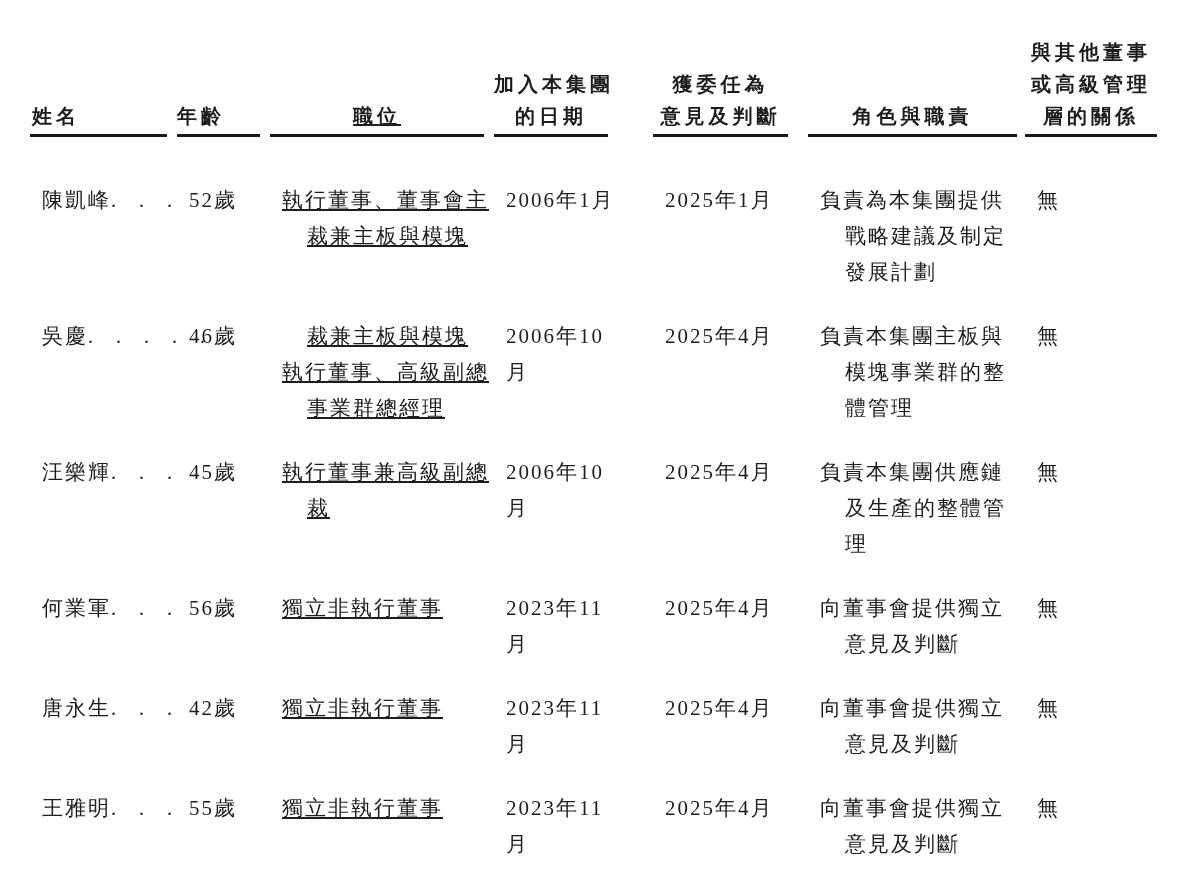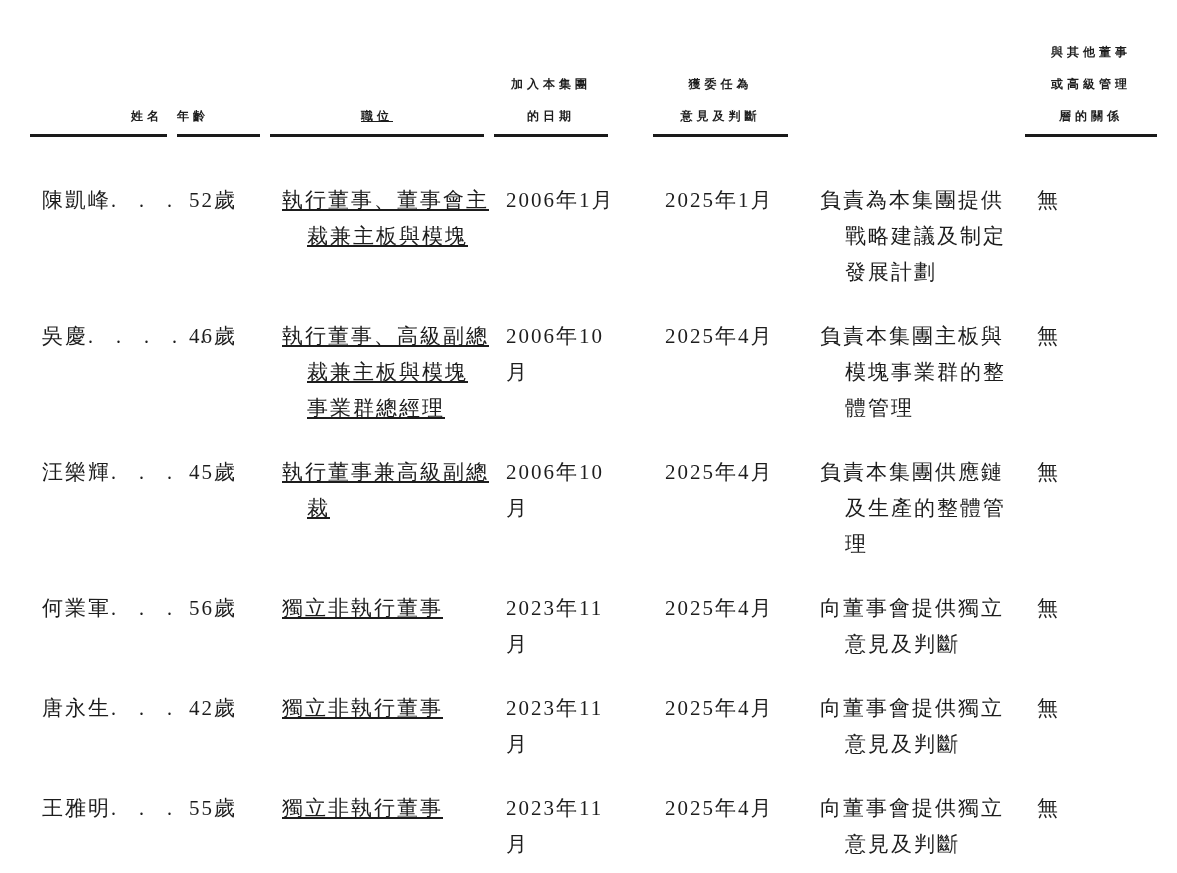--- a/index.html
+++ b/index.html
@@ -22,29 +22,29 @@
   }
   .grid {
     display: grid;
     grid-template-columns: 137px 10px 83px 10px 214px 10px 114px 45px 135px 20px 209px 8px 132px;
   }
   
   .header { align-items: end; }
   .hcell {
     font-family: "Liberation Sans", "DejaVu Sans", sans-serif;
     font-weight: bold;
-    font-size: 12px;
+    font-size: 20px;
     line-height: 32px;
     letter-spacing: 4px;
     text-align: center;
     border-bottom: 3px solid #1a1a1a;
     padding-bottom: 2px;
     white-space: nowrap;
   }
-  .hcell.left { text-align: right; padding-left: 2px; }
+  .hcell.left { text-align: left; padding-left: 2px; }
   
   .rows { margin-top: 45px; }
   .row {
     margin-bottom: 28px;
     font-size: 21px;
     line-height: 36px;
     letter-spacing: 2px;
     margin-left: 12px;
   }
   .c1 { grid-column: 1; display: flex; align-items: baseline; justify-content: space-between; padding-right: 4px; }
@@ -79,20 +79,23 @@
       <div class="ln">職位</div>
     </div>
     <div class="hcell c4">
       <div class="ln">加入本集團</div>
       <div class="ln">的日期</div>
     </div>
     <div class="hcell c5">
       <div class="ln">獲委任為</div>
       <div class="ln">意見及判斷</div>
     </div>
+    <div class="hcell c6">
+      <div class="ln">角色與職責</div>
+    </div>
     <div class="hcell c7">
       <div class="ln">與其他董事</div>
       <div class="ln">或高級管理</div>
       <div class="ln">層的關係</div>
     </div>
   </div>
 
   <div class="rows">
 
     <div class="grid row">
@@ -115,22 +118,22 @@
       <div class="c7">無</div>
     </div>
 
     <div class="grid row">
       <div class="c1">
         <span class="nm">吳慶</span>
         <span class="dots">. . . . .</span>
       </div>
       <div class="c2">46歲</div>
       <div class="c3">
+        <div class="ln cont">裁兼主板與模塊</div>
         <div class="ln">執行董事、高級副總</div>
-        <div class="ln cont">裁兼主板與模塊</div>
         <div class="ln cont">事業群總經理</div>
       </div>
       <div class="c4">2006年10月</div>
       <div class="c5">2025年4月</div>
       <div class="c6">
         <div class="ln">負責本集團主板與</div>
         <div class="ln cont">模塊事業群的整</div>
         <div class="ln cont">體管理</div>
       </div>
       <div class="c7">無</div>

